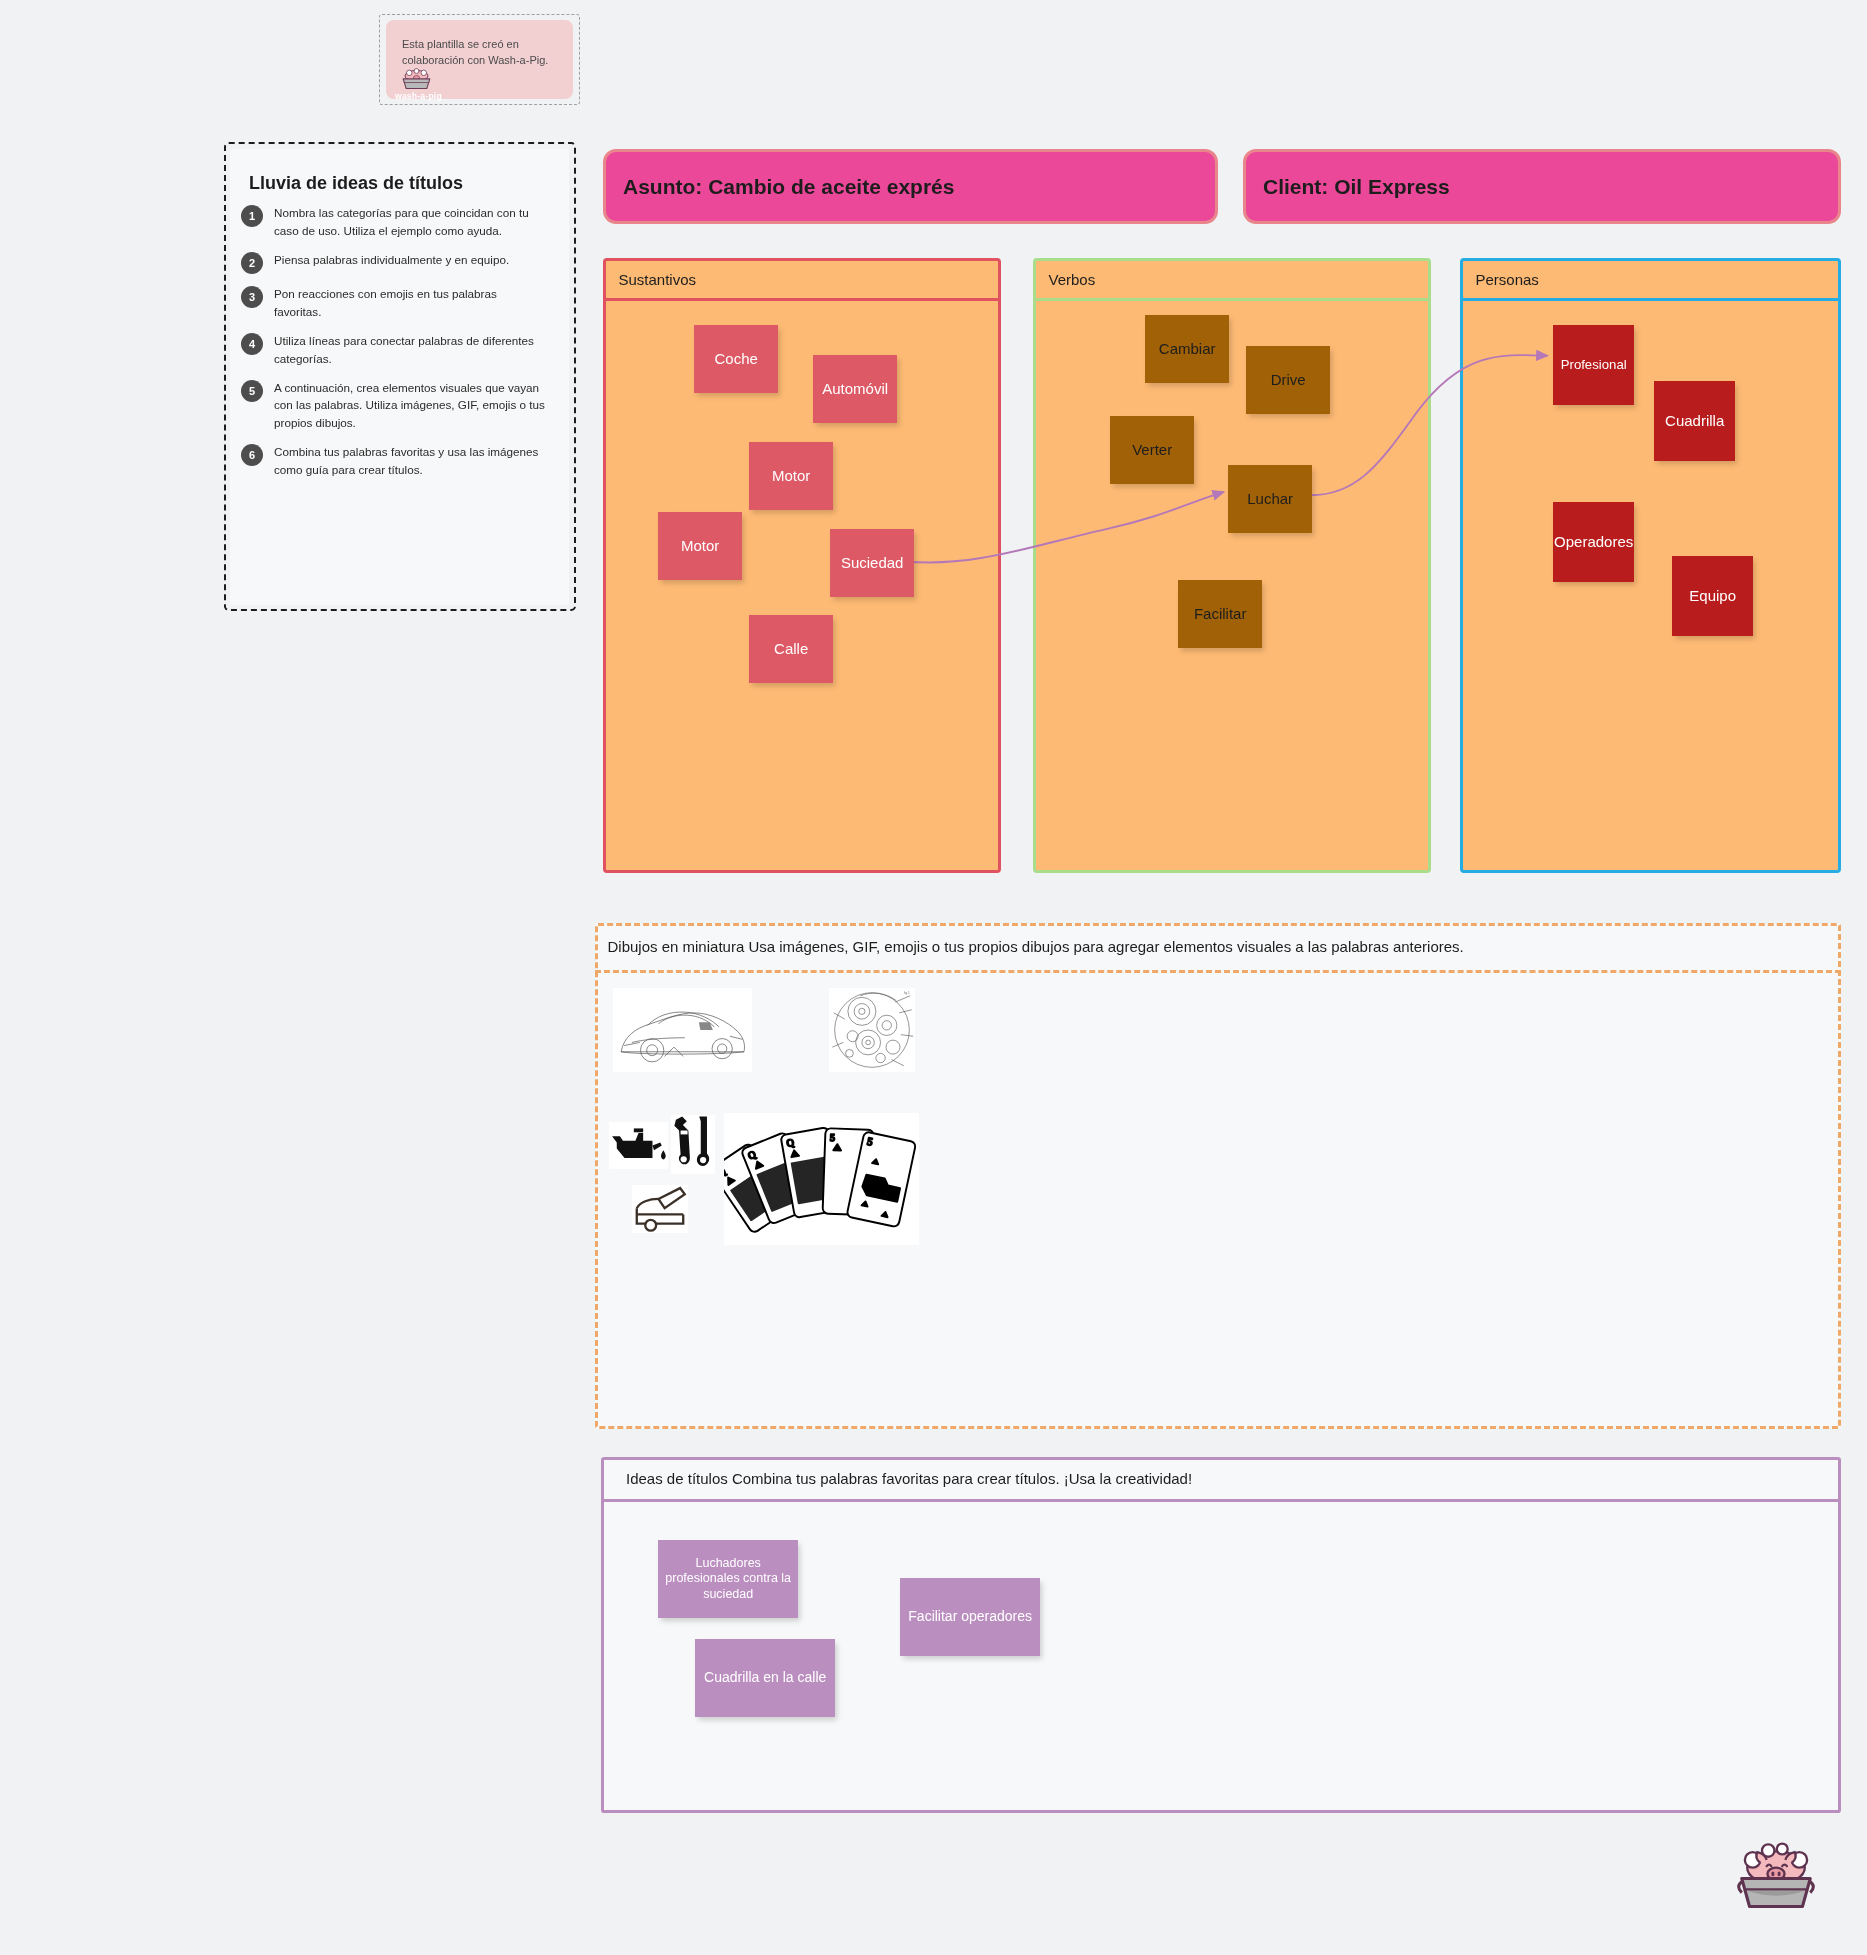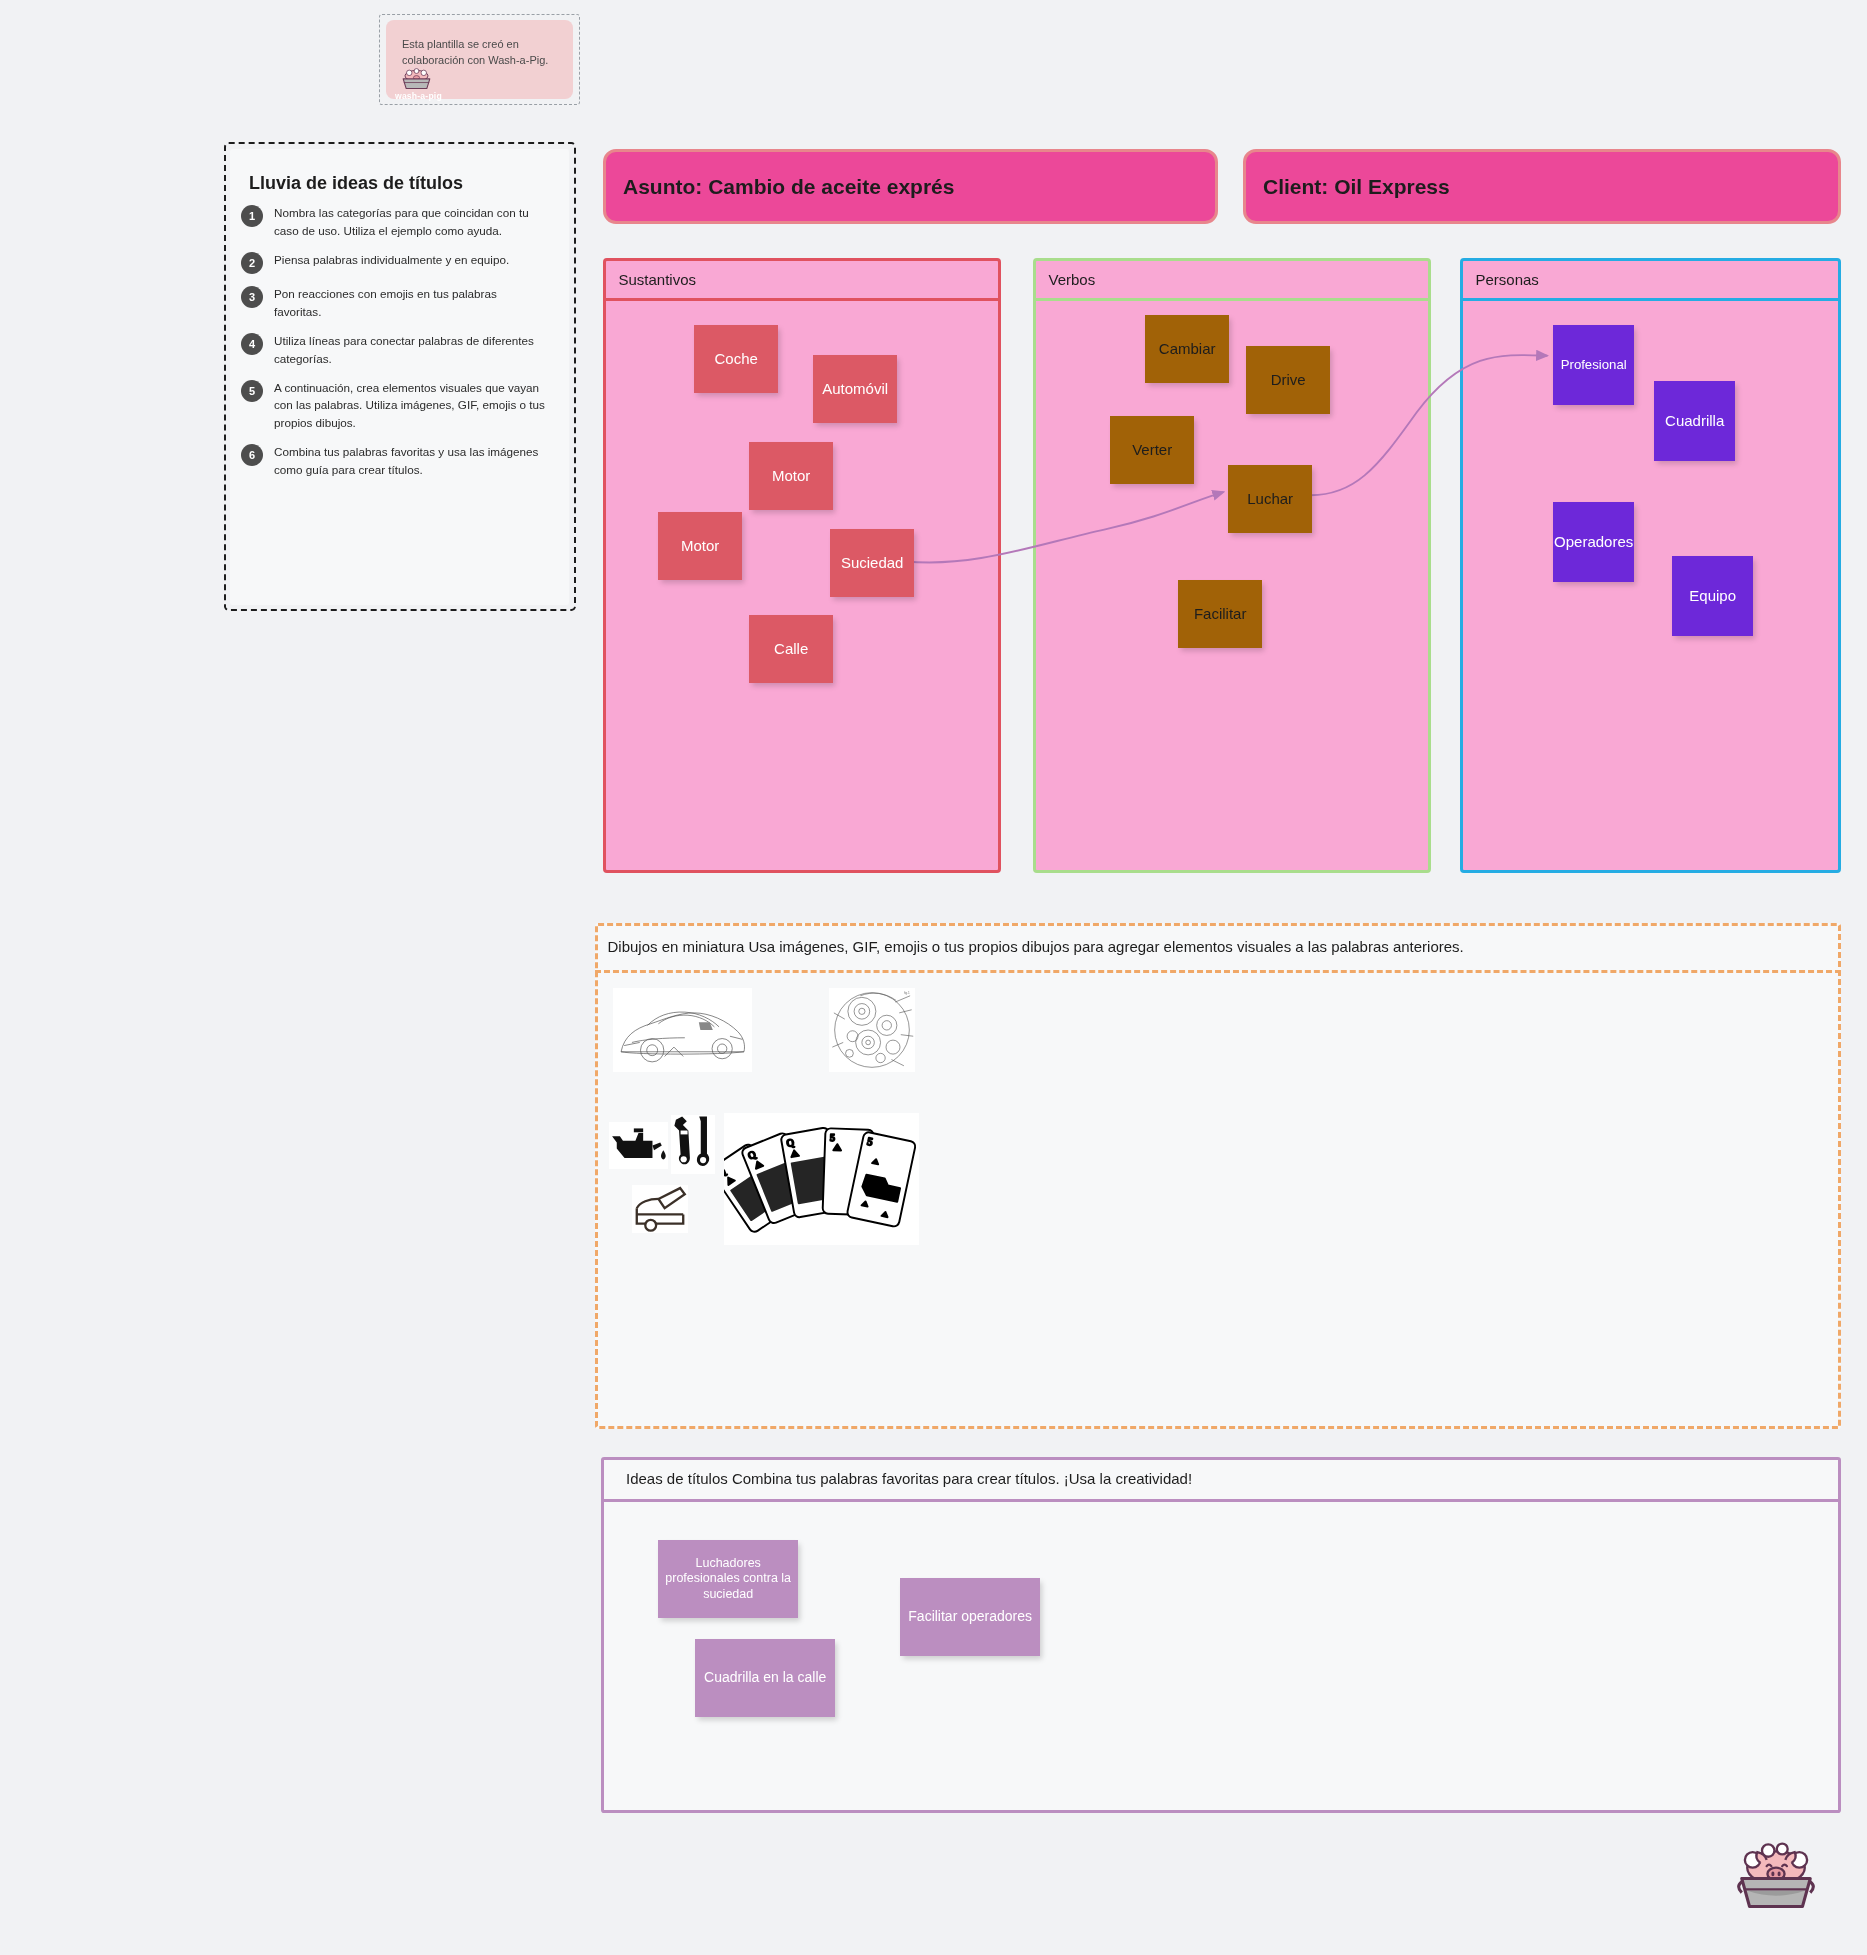--- a/index.html
+++ b/index.html
@@ -80,21 +80,21 @@
   .header-box span {
     font-size: 21px; font-weight: bold; color: #1d1d1d;
     padding-left: 17px;
   }
   #hdr-subject { left: 603px; top: 149px; width: 615px; height: 75px; }
   #hdr-client  { left: 1243px; top: 149px; width: 598px; height: 75px; }
 
   
   .col {
     border-radius: 3.9px;
-    background: #f9a8d4;
+    background: #fdba74;
   }
   .col-title {
     position: absolute; left: 0; top: 0; right: 0; height: 37px;
     border-bottom-width: 3.1px; border-bottom-style: solid;
     display: flex; align-items: center;
   }
   .col-title span {
     font-size: 15px; color: #1d1d1d; padding-left: 12.5px;
   }
   #col-nouns   { left: 603px;  top: 258px; width: 398px; height: 615px; border: 3.1px solid #e0525f; }
@@ -108,21 +108,21 @@
   .sticky {
     position: absolute;
     display: flex; align-items: center; justify-content: center;
     text-align: center;
     box-shadow: 3.1px 3.9px 5.4px rgba(0,0,0,0.17);
     padding: 3.1px 4.7px;
     line-height: 1.25;
   }
   .sticky.red   { background: #dc5965; color: #ffffff; }
   .sticky.green { background: #a16207; color: #1d1d1d; }
-  .sticky.blue  { background: #6d28d9; color: #ffffff; }
+  .sticky.blue  { background: #b91c1c; color: #ffffff; }
   .sticky.purple{ background: #bb8ec0; color: #ffffff; }
 
   
   #connector { left: 0; top: 0; width: 1868px; height: 1956px; pointer-events: none; }
 
   
   #sec-drawings {
     left: 595px; top: 923px; width: 1246px; height: 506px;
     border: 3.1px dashed #f0a868;
     border-radius: 3.1px;

